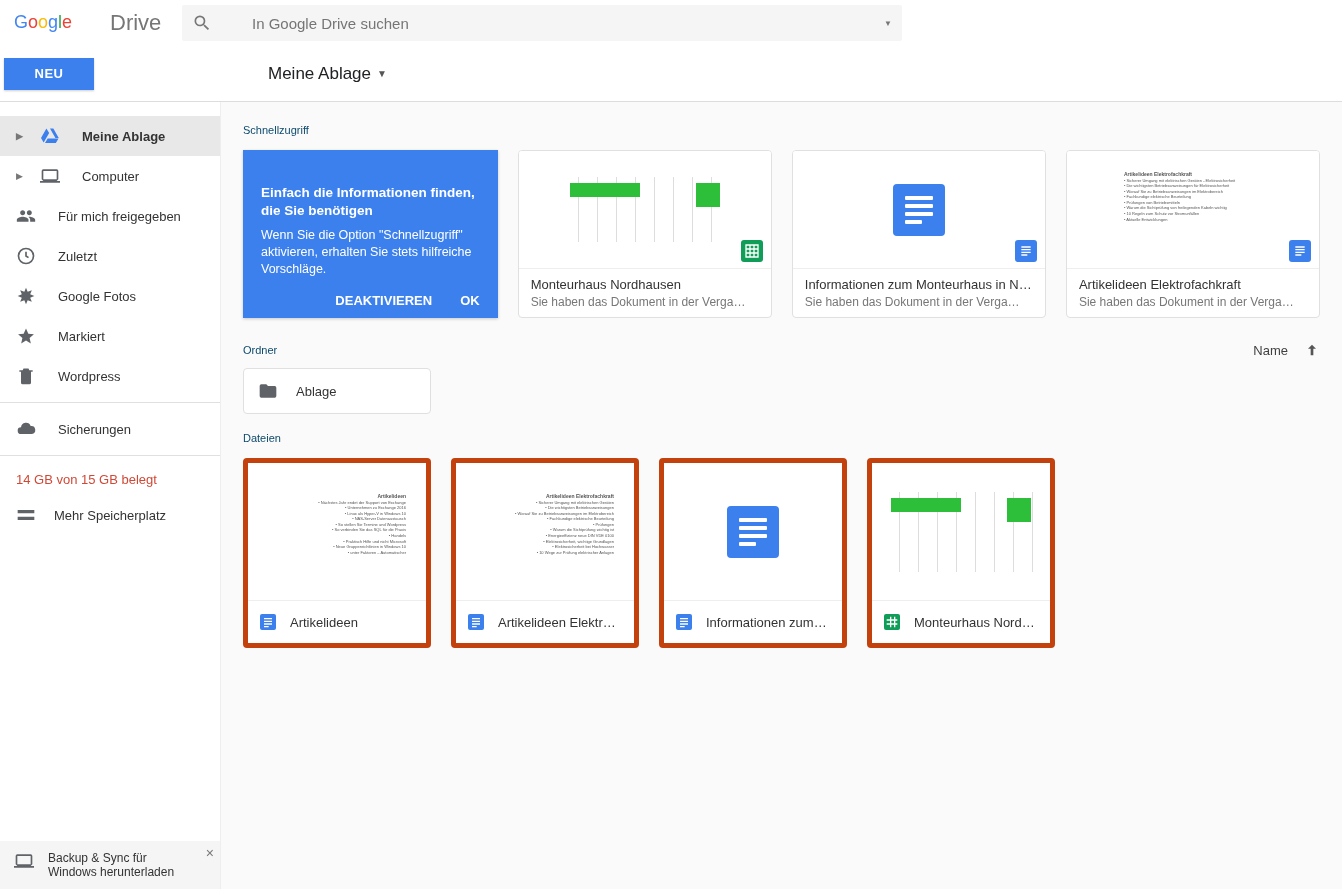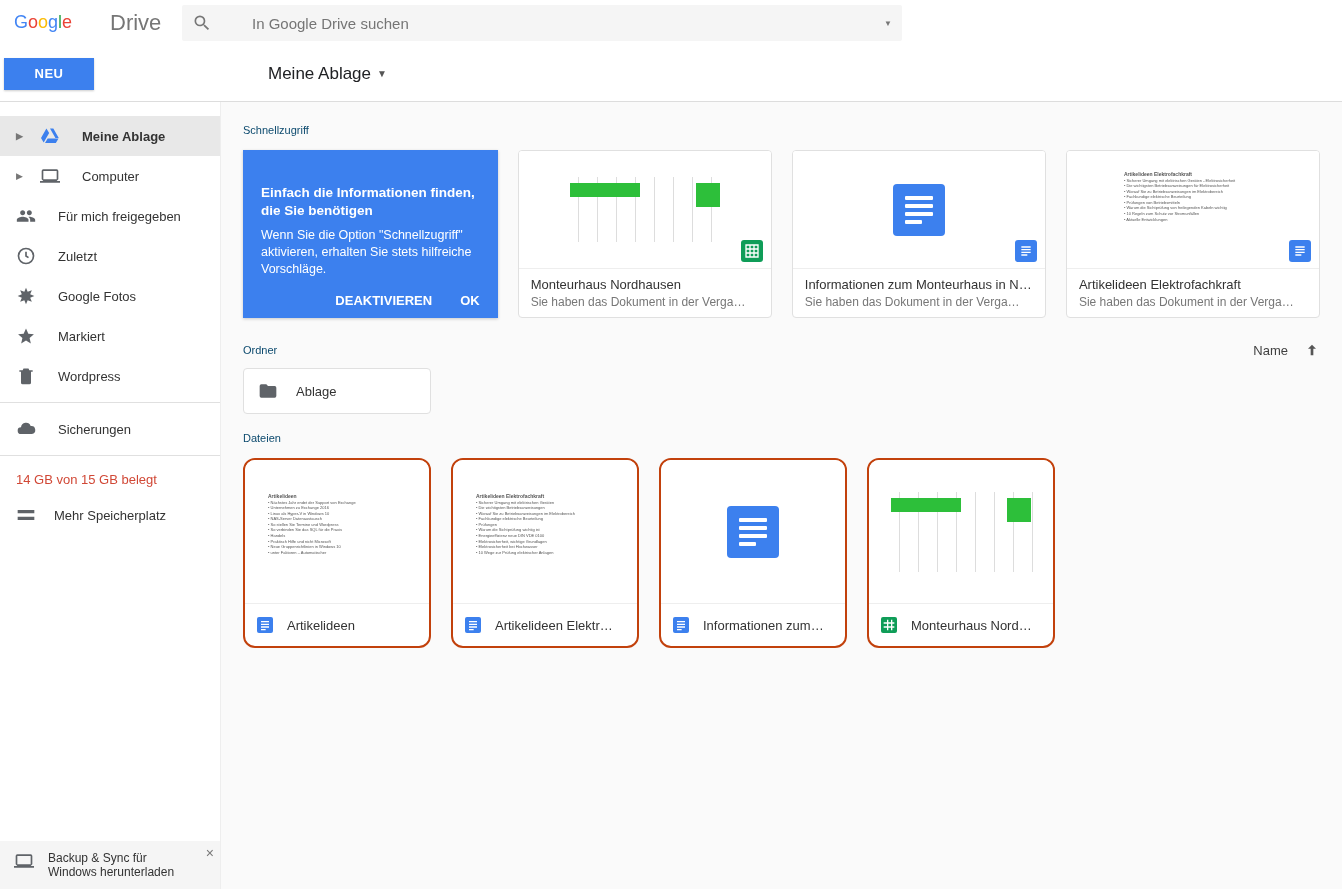--- a/index.html
+++ b/index.html
@@ -50,21 +50,21 @@
 .quick-sub { font-size: 12px; color: #777; white-space: nowrap; overflow: hidden; text-overflow: ellipsis; }
 
 .section-header { display: flex; align-items: center; margin: 6px 0 10px 0; }
 .section-header .spacer { flex: 1; }
 .sort { display: flex; align-items: center; gap: 16px; font-size: 13px; color: #404040; cursor: pointer; }
 
 .folder-row { display: flex; gap: 16px; margin-bottom: 18px; }
 .folder-item { width: 188px; height: 46px; background: #fff; border: 1px solid #e0e0e0; border-radius: 4px; display: flex; align-items: center; padding: 0 14px; gap: 18px; font-size: 13px; color: #333; cursor: pointer; }
 
 .file-row { display: flex; gap: 20px; }
-.file-card { width: 188px; height: 190px; background: #fff; border: 2px solid #c2410c; border-radius: 12px; display: flex; flex-direction: column; cursor: pointer; overflow: hidden; }
+.file-card { width: 188px; height: 190px; background: #fff; border: 5px solid #c2410c; border-radius: 4px; display: flex; flex-direction: column; cursor: pointer; overflow: hidden; text-align: right; }
 .file-thumb { flex: 1; display: flex; align-items: center; justify-content: center; border-bottom: 1px solid #eee; background: #fff; }
 .file-meta { height: 42px; display: flex; align-items: center; padding: 0 12px; gap: 14px; }
 .file-name { font-size: 13px; color: #333; white-space: nowrap; overflow: hidden; text-overflow: ellipsis; }
 
 
 .thumb-sheet { width: 170px; height: 65px; background: repeating-linear-gradient(90deg,#fff,#fff 18px,#ddd 18px,#ddd 19px), repeating-linear-gradient(0deg,#fff,#fff 8px,#ddd 8px,#ddd 9px); position: relative; }
 .thumb-sheet::before { content:''; position:absolute; left:10px; top:6px; width:70px; height:14px; background:#2dbf3a; }
 .thumb-sheet::after { content:''; position:absolute; right:10px; top:6px; width:24px; height:24px; background:#2dbf3a; }
 .thumb-doc-lines { width:150px; height:90px; padding:6px; font-size:4px; color:#555; line-height:1.4; overflow:hidden; }
 .thumb-doc-lines div::before { content:"• "; }

